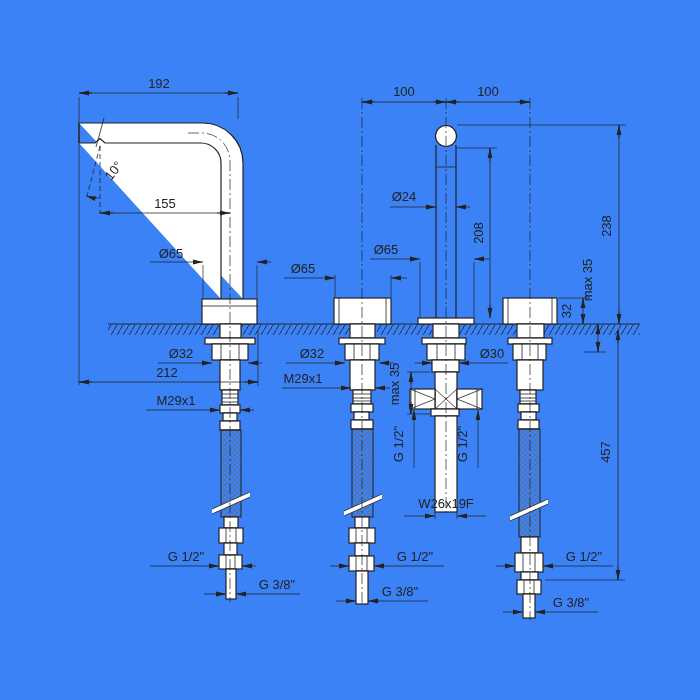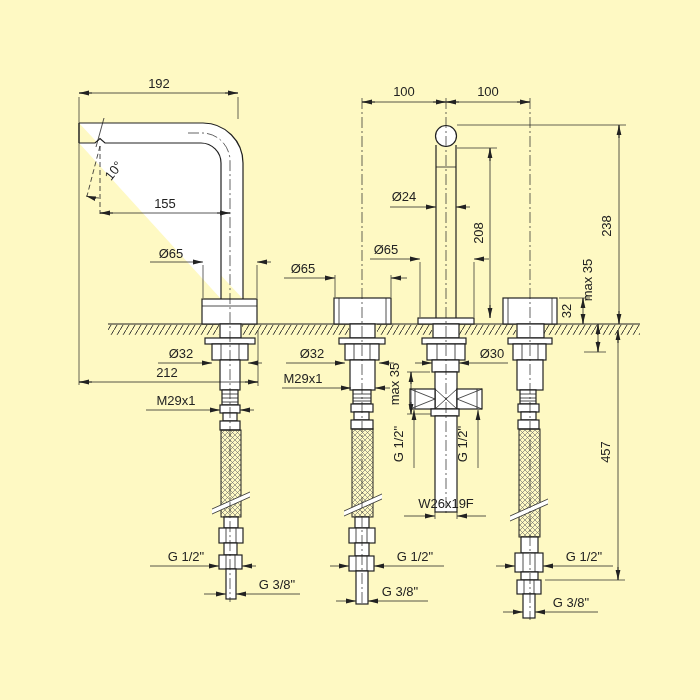--- a/index.html
+++ b/index.html
@@ -1,16 +1,16 @@
 <!DOCTYPE html>
 <html><head>
 <meta charset="utf-8">
 <style>
   html,body{margin:0;padding:0;background:#fff;}
-  #stage{width:700px;height:700px;background:#fef9c3;position:relative;font-family:"Liberation Sans",sans-serif;}
+  #stage{width:700px;height:700px;background:#3b82f6;position:relative;font-family:"Liberation Sans",sans-serif;}
   svg{display:block;}
   svg line, svg path, svg rect, svg circle, svg polyline{stroke:#222;fill:none;stroke-width:1;}
   .body{fill:#fff;stroke-width:1.2;}
   .thin{stroke-width:0.8;}
   .dim{stroke-width:0.75;}
   .ext{stroke-width:0.7;}
   .cl{stroke-width:0.7;stroke-dasharray:11 3 2 3;}
   .dash{stroke-width:0.8;stroke-dasharray:5 3;}
   .braid{fill:url(#braid);stroke-width:1;}
   .hatchband{fill:url(#hatch);stroke:none;}

